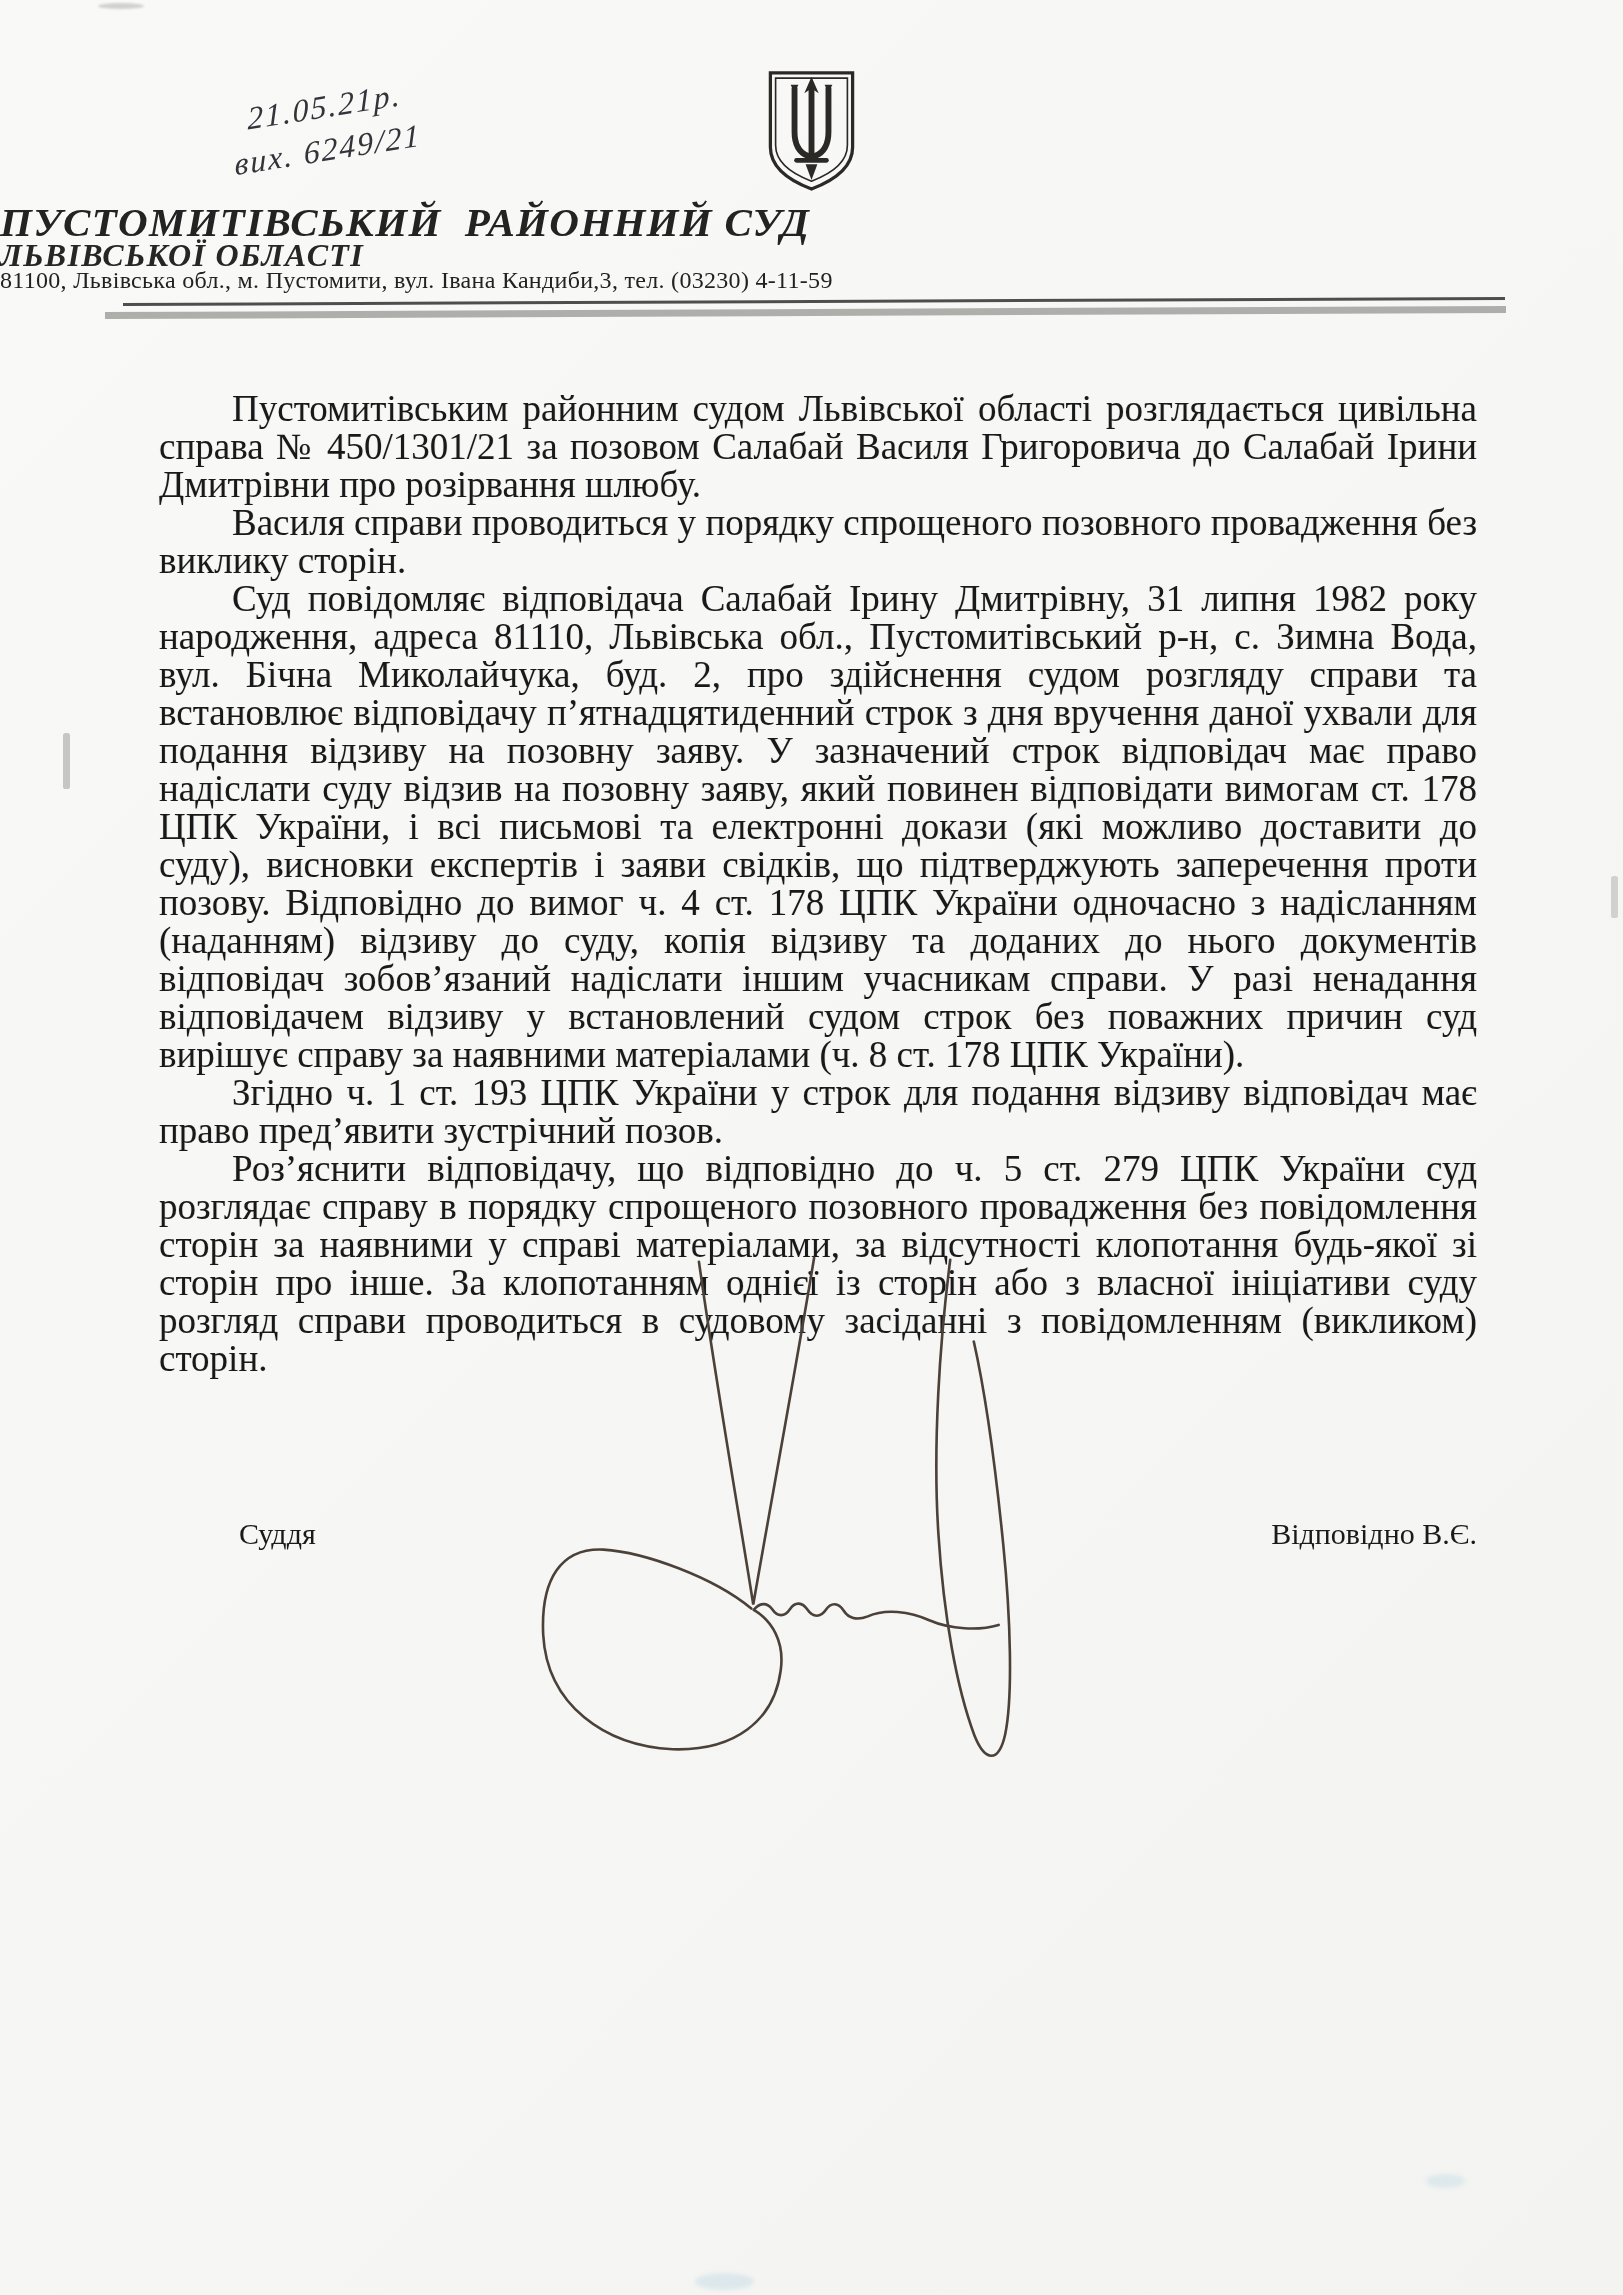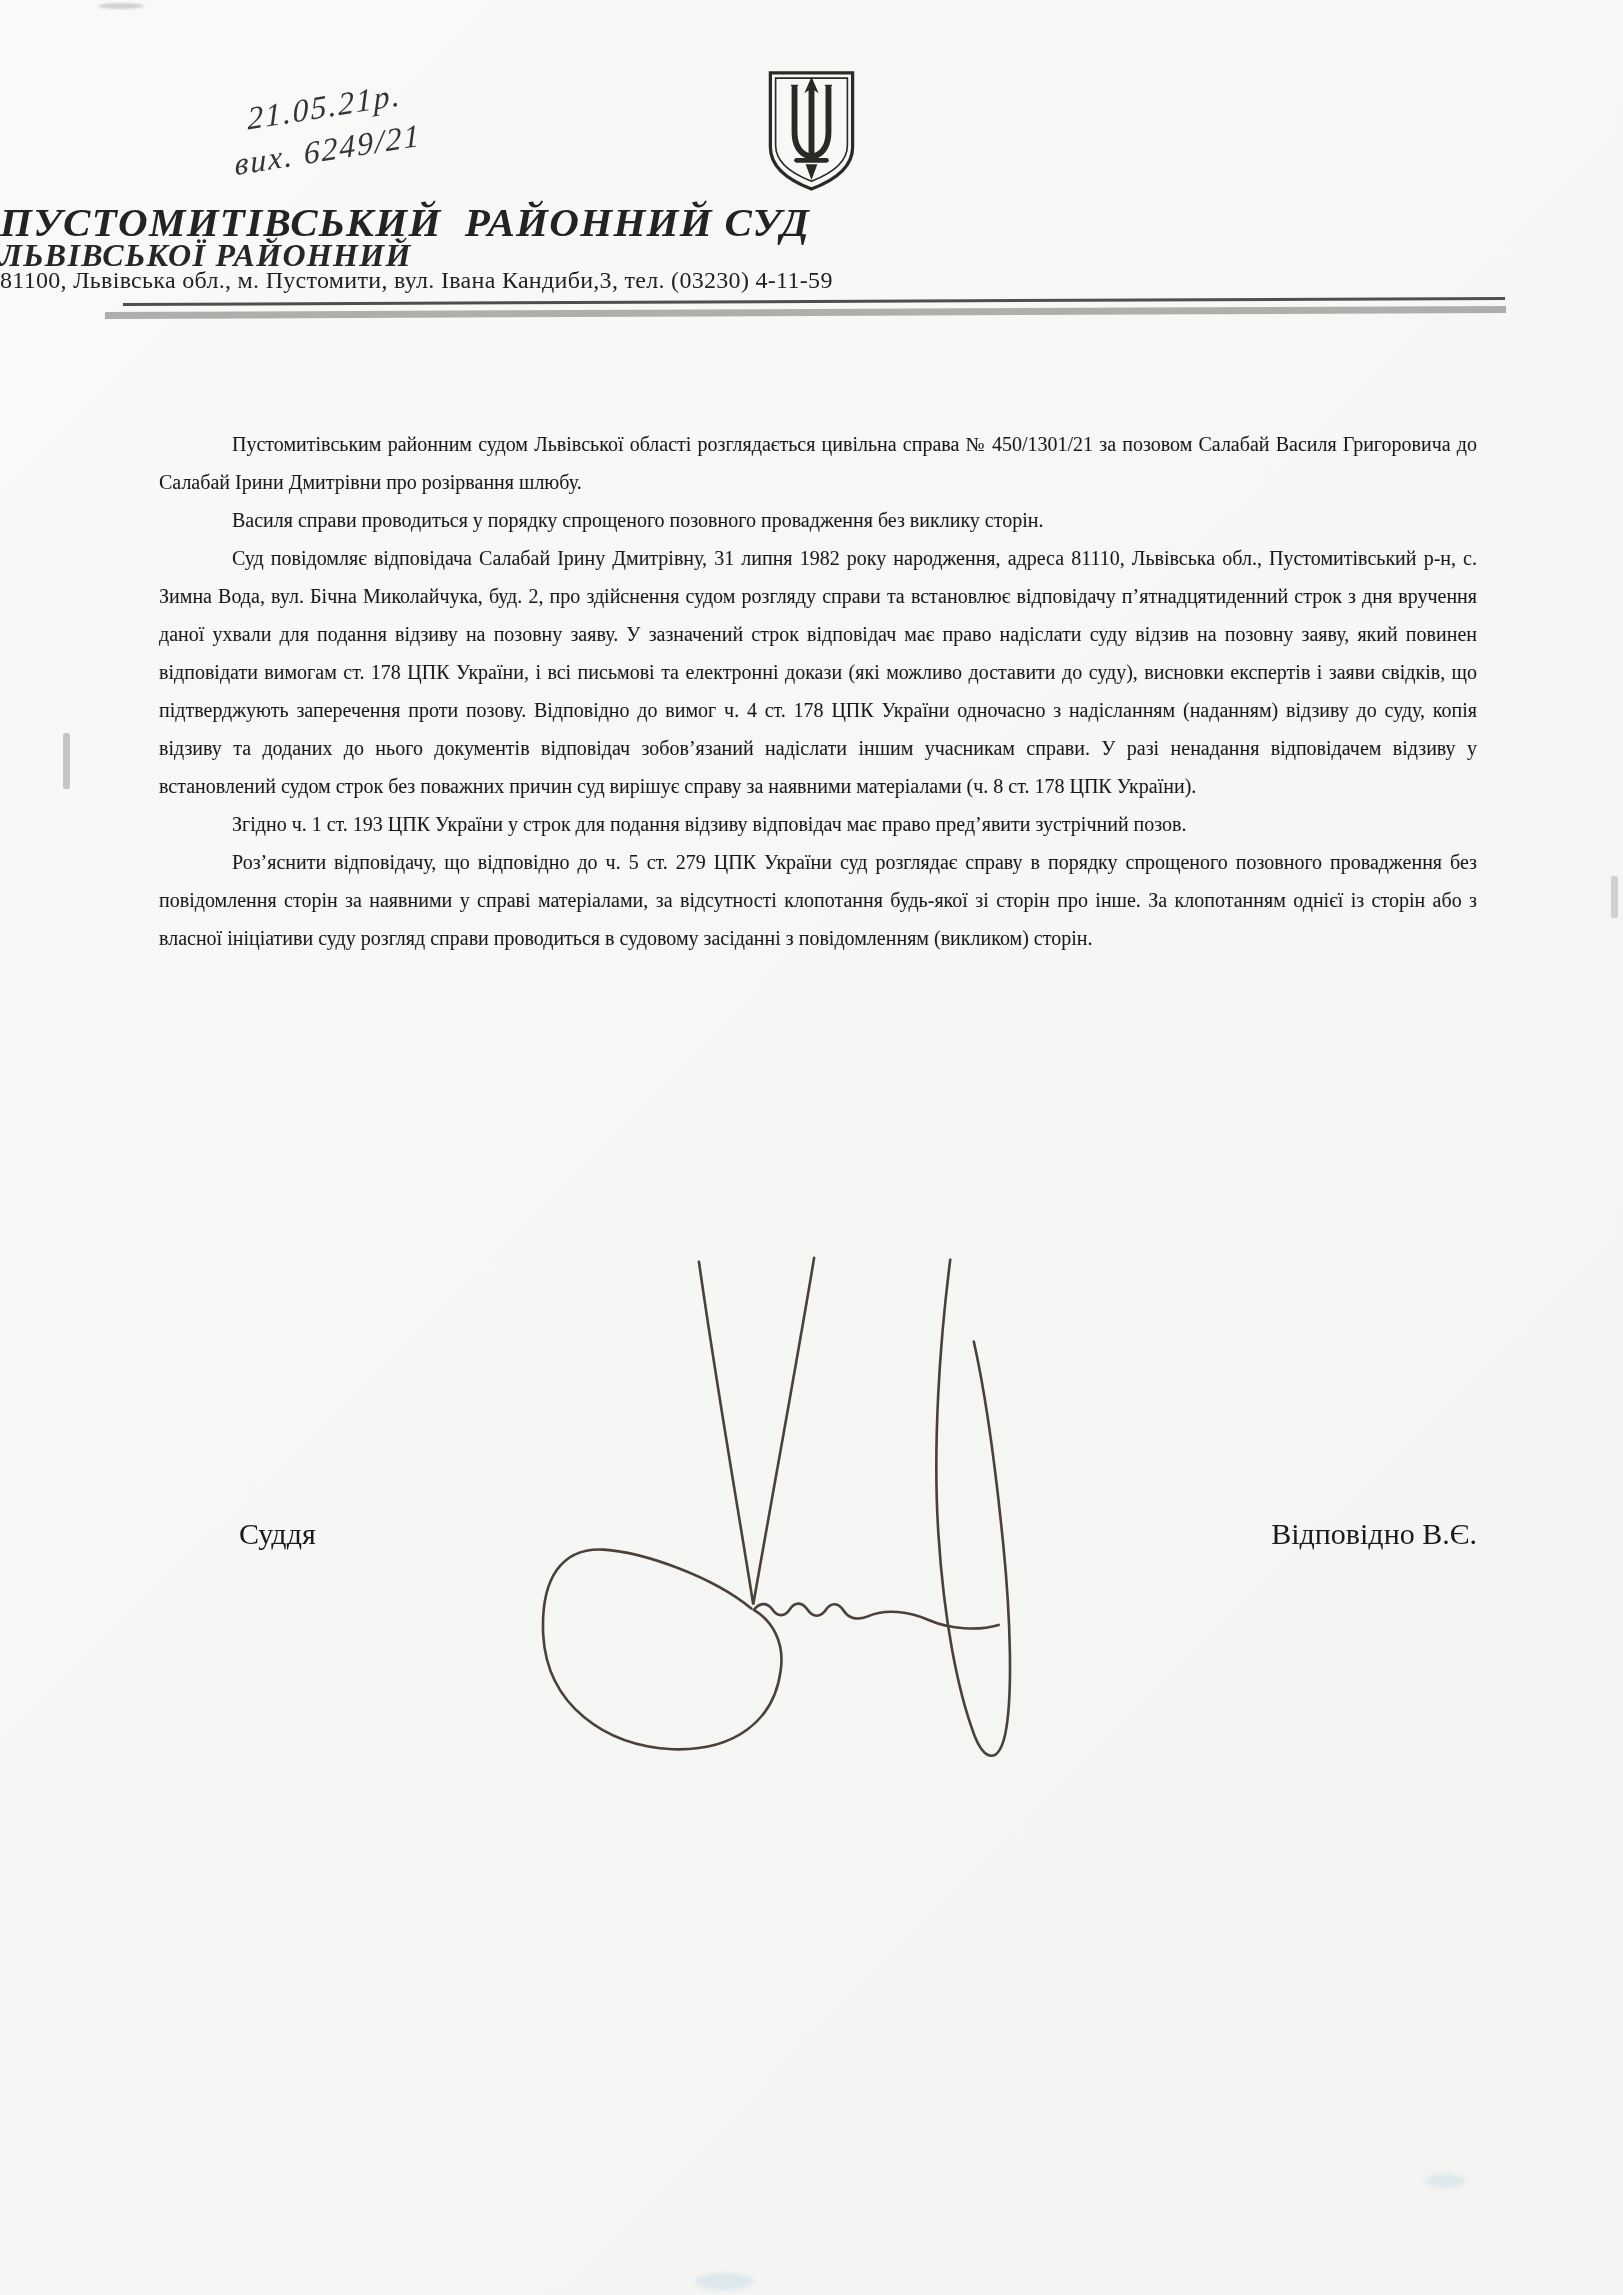--- a/index.html
+++ b/index.html
@@ -45,25 +45,24 @@
     position:absolute;left:123px;top:300px;width:1382px;height:2.6px;
     background:#4e4e4e;transform:rotate(-0.25deg);
   }
   .rule-thick{
     position:absolute;left:105px;top:309px;width:1401px;height:7.2px;
     background:#9b9b99;opacity:.8;transform:rotate(-0.25deg);
   }
   
   .doc-body{
     position:absolute;left:159px;top:390px;width:1318px;
-    font-size:20px;line-height:38px;
+    font-size:37px;line-height:38px;
     text-align:justify;
     color:#191919;
     text-shadow:0.7px 0 0 rgba(40,120,170,.10),-0.7px 0 0 rgba(170,60,40,.08);
-    margin-top:35px;
   }
   .doc-body p{margin:0;text-indent:73px;}
   
   .sign-row{
     position:absolute;left:159px;top:1517px;width:1318px;
     font-size:30px;color:#1a1a1a;
   }
   .sign-label{position:absolute;left:80px;top:0;}
   .sign-name{position:absolute;right:0;top:0;}
   .signature-svg{position:absolute;left:0;top:0;width:1623px;height:2295px;pointer-events:none;}
@@ -94,21 +93,21 @@
       <path d="M 96 30 V 96 C 96 116 88 128 76 133"></path>
       <path d="M 47 140 H 93" stroke-width="7"></path>
     </g>
     <path d="M 70 12 L 81 37 L 70 30 L 59 37 Z" fill="#2b2926"></path>
     <path d="M 38 24 L 50 24 L 44 36 Z" fill="#2b2926"></path>
     <path d="M 90 24 L 102 24 L 96 36 Z" fill="#2b2926"></path>
     <path d="M 61 146 L 79 146 L 70 170 Z" fill="#2b2926"></path>
   </svg>
 
   <div class="court-name">ПУСТОМИТІВСЬКИЙ  РАЙОННИЙ СУД</div>
-  <div class="court-region">ЛЬВІВСЬКОЇ РАЙОННИЙ</div>
+  <div class="court-region">ЛЬВІВСЬКОЇ ОБЛАСТІ</div>
   <div class="court-address">81100, Львівська обл., м. Пустомити, вул. Івана Кандиби,3, тел. (03230) 4-11-59</div>
 
   <div class="rule-thin"></div>
   <div class="rule-thick"></div>
 
   <div class="doc-body">
     <p>Пустомитівським районним судом Львівської області розглядається цивільна справа № 450/1301/21 за позовом Салабай Василя Григоровича до Салабай Ірини Дмитрівни про розірвання шлюбу.</p>
     <p>Василя справи проводиться у порядку спрощеного позовного провадження без виклику сторін.</p>
     <p>Суд повідомляє відповідача Салабай Ірину Дмитрівну, 31 липня 1982 року народження, адреса 81110, Львівська обл., Пустомитівський р-н, с. Зимна Вода, вул. Бічна Миколайчука, буд. 2, про здійснення судом розгляду справи та встановлює відповідачу п’ятнадцятиденний строк з дня вручення даної ухвали для подання відзиву на позовну заяву. У зазначений строк відповідач має право надіслати суду відзив на позовну заяву, який повинен відповідати вимогам ст. 178 ЦПК України, і всі письмові та електронні докази (які можливо доставити до суду), висновки експертів і заяви свідків, що підтверджують заперечення проти позову. Відповідно до вимог ч. 4 ст. 178 ЦПК України одночасно з надісланням (наданням) відзиву до суду, копія відзиву та доданих до нього документів відповідач зобов’язаний надіслати іншим учасникам справи. У разі ненадання відповідачем відзиву у встановлений судом строк без поважних причин суд вирішує справу за наявними матеріалами (ч. 8 ст. 178 ЦПК України).</p>
     <p>Згідно ч. 1 ст. 193 ЦПК України у строк для подання відзиву відповідач має право пред’явити зустрічний позов.</p>

